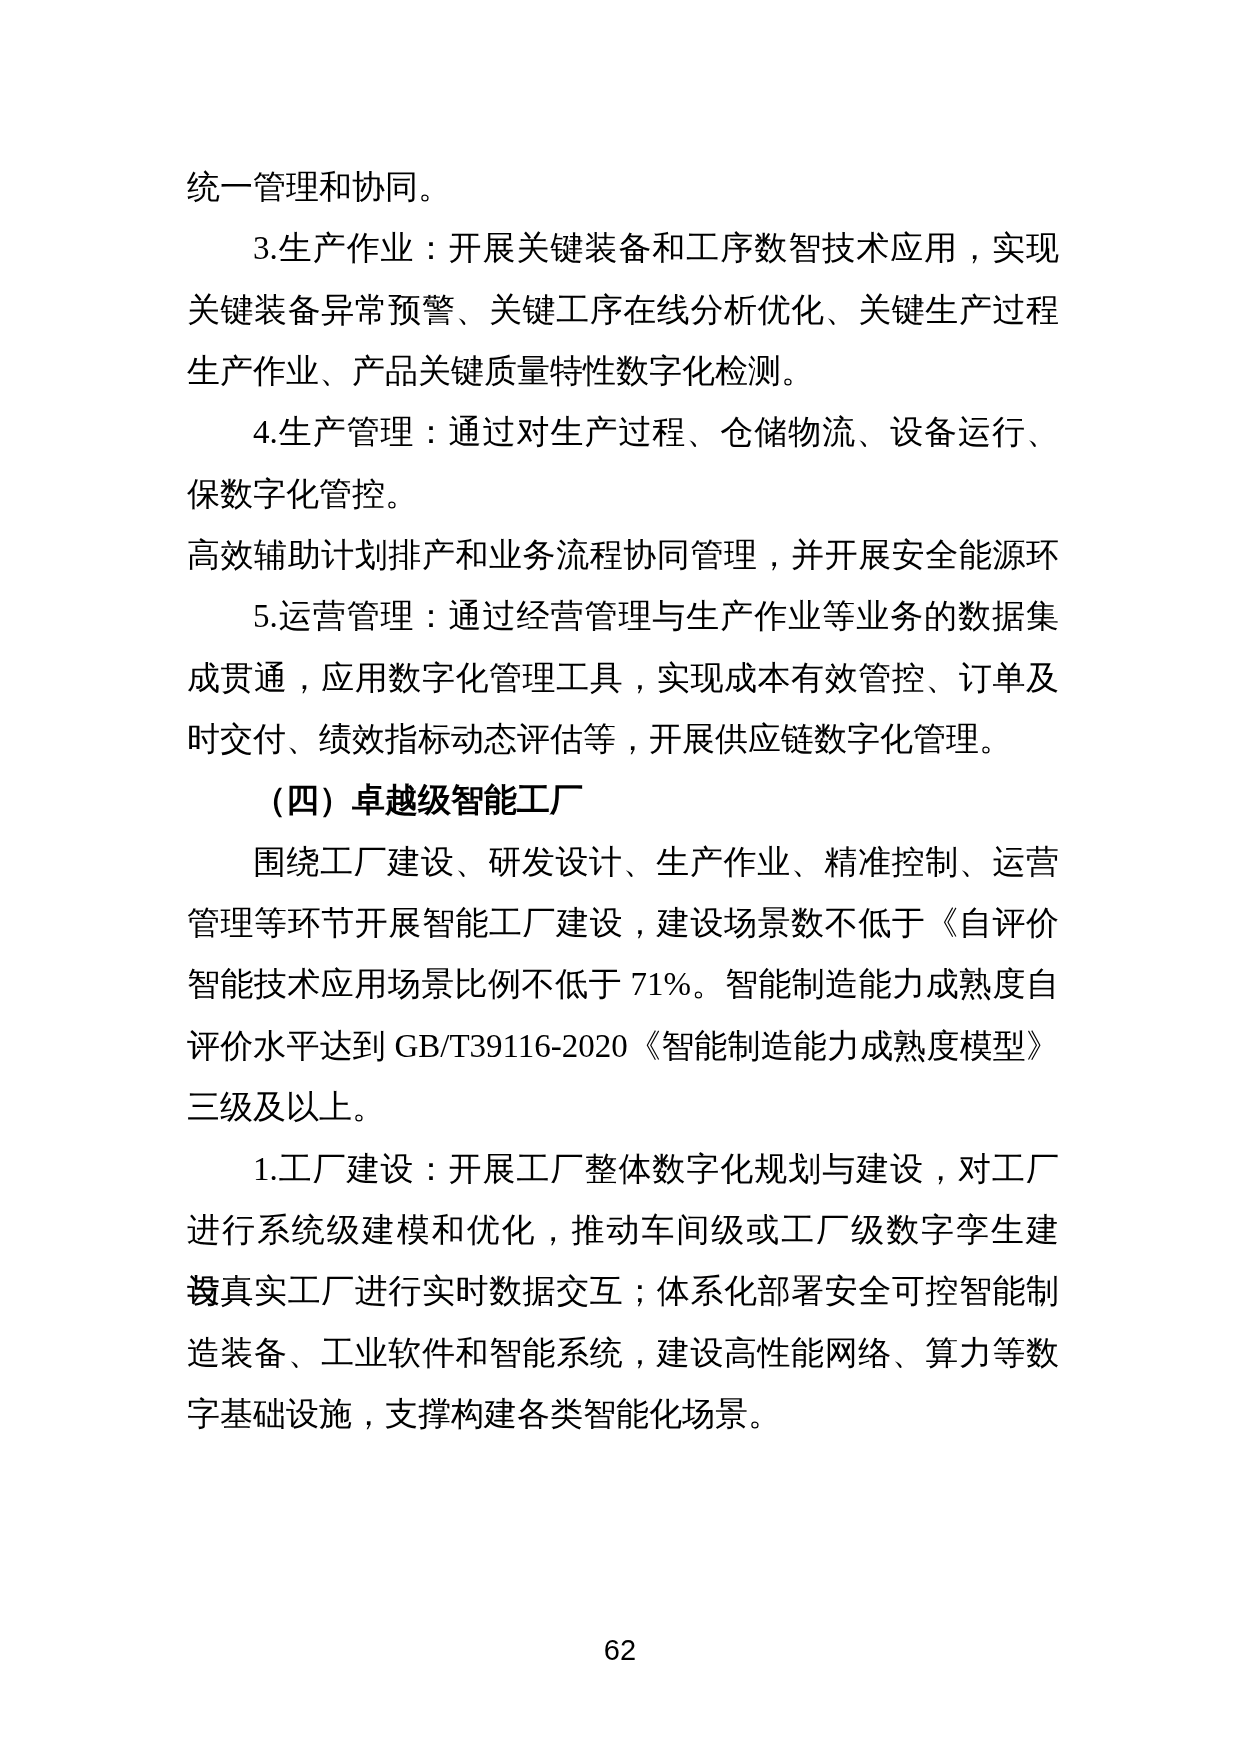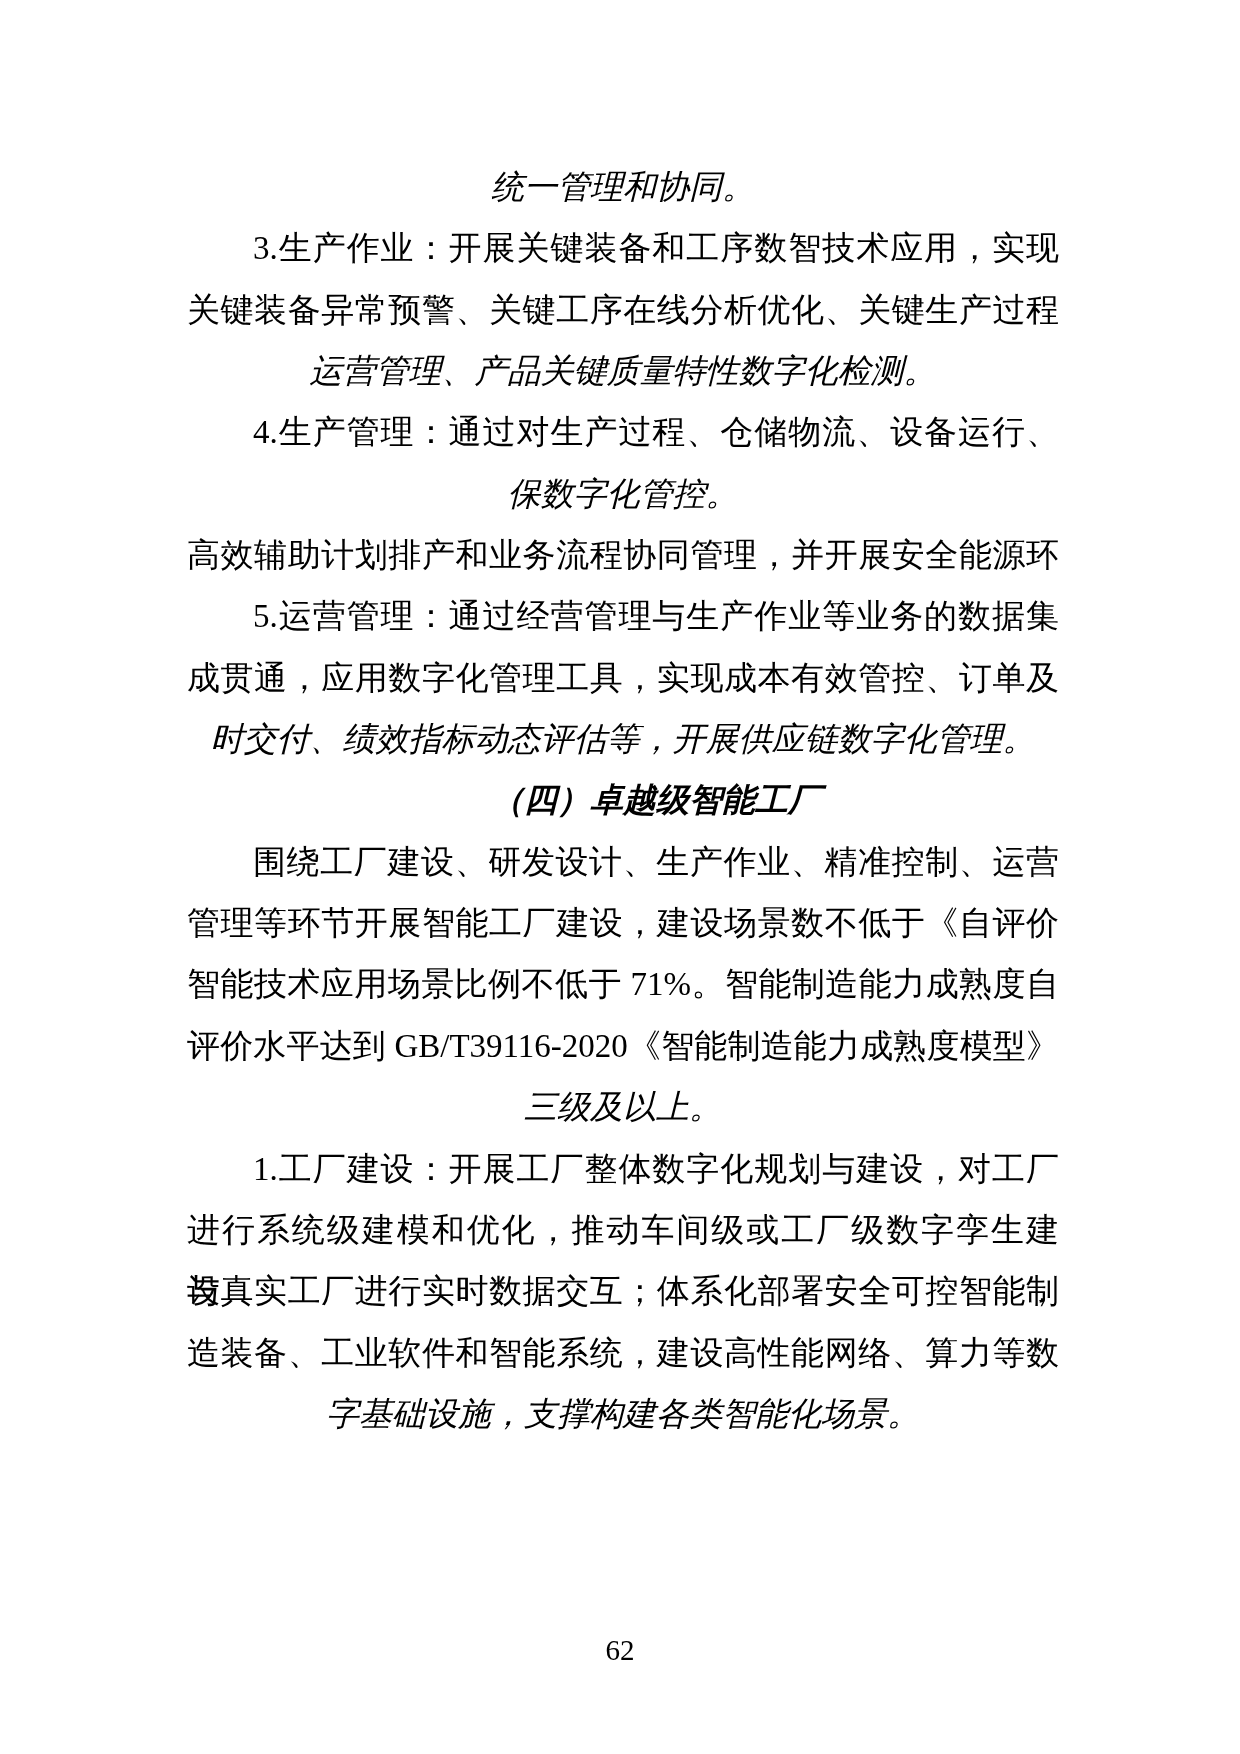--- a/index.html
+++ b/index.html
@@ -25,52 +25,51 @@
   .line {
     height: 61.35px;
     line-height: 61.35px;
     font-size: 33px;
     color: #000000;
     text-align: justify;
     text-align-last: justify;
     overflow: visible;
   }
   .line.end {
-    text-align: center;
+    text-align: left;
     text-align-last: auto;
-    font-style: italic;
   }
   .line.ind {
     padding-left: 66px;
   }
   .line.heading {
     font-weight: bold;
   }
   .page-number {
     position: absolute;
     left: 0;
     top: 1633px;
     width: 1240px;
     height: 34px;
     line-height: 34px;
     text-align: center;
     font-size: 29px;
     color: #000000;
-    font-family: Liberation Serif, serif;
+    font-family: Liberation Sans, sans-serif;
   }
 </style>
 </head>
 <body>
 
 <div class="page">
   <div class="content">
     <div class="line end">统一管理和协同。</div>
     <div class="line ind">3.生产作业：开展关键装备和工序数智技术应用，实现</div>
     <div class="line">关键装备异常预警、关键工序在线分析优化、关键生产过程</div>
-    <div class="line end">运营管理、产品关键质量特性数字化检测。</div>
+    <div class="line end">生产作业、产品关键质量特性数字化检测。</div>
     <div class="line ind">4.生产管理：通过对生产过程、仓储物流、设备运行、</div>
     <div class="line end">保数字化管控。</div>
     <div class="line">高效辅助计划排产和业务流程协同管理，并开展安全能源环</div>
     <div class="line ind">5.运营管理：通过经营管理与生产作业等业务的数据集</div>
     <div class="line">成贯通，应用数字化管理工具，实现成本有效管控、订单及</div>
     <div class="line end">时交付、绩效指标动态评估等，开展供应链数字化管理。</div>
     <div class="line ind heading end">（四）卓越级智能工厂</div>
     <div class="line ind">围绕工厂建设、研发设计、生产作业、精准控制、运营</div>
     <div class="line">管理等环节开展智能工厂建设，建设场景数不低于《自评价</div>
     <div class="line">智能技术应用场景比例不低于 71%。智能制造能力成熟度自</div>

